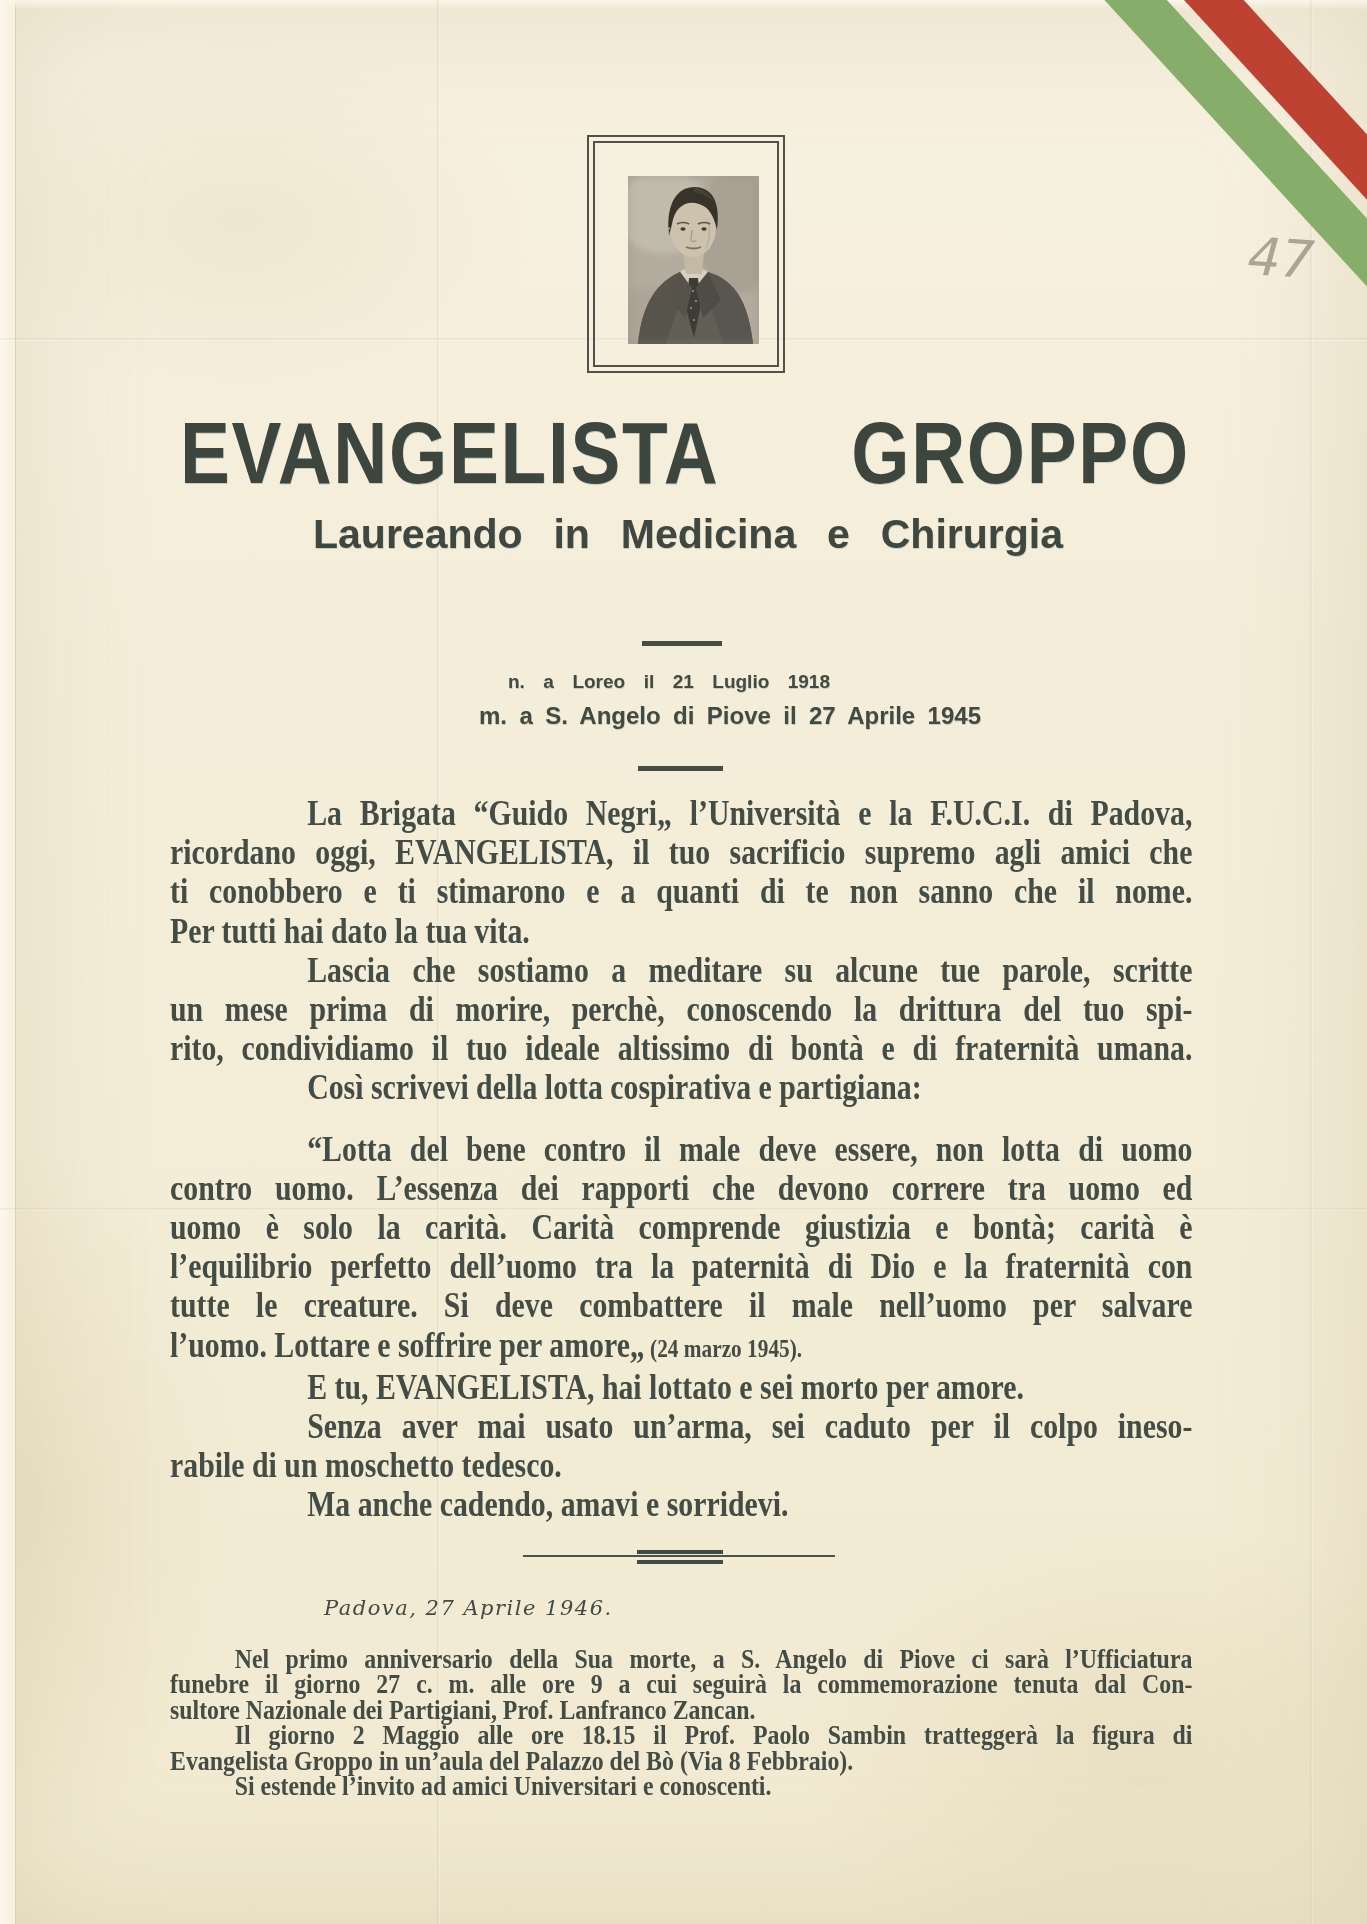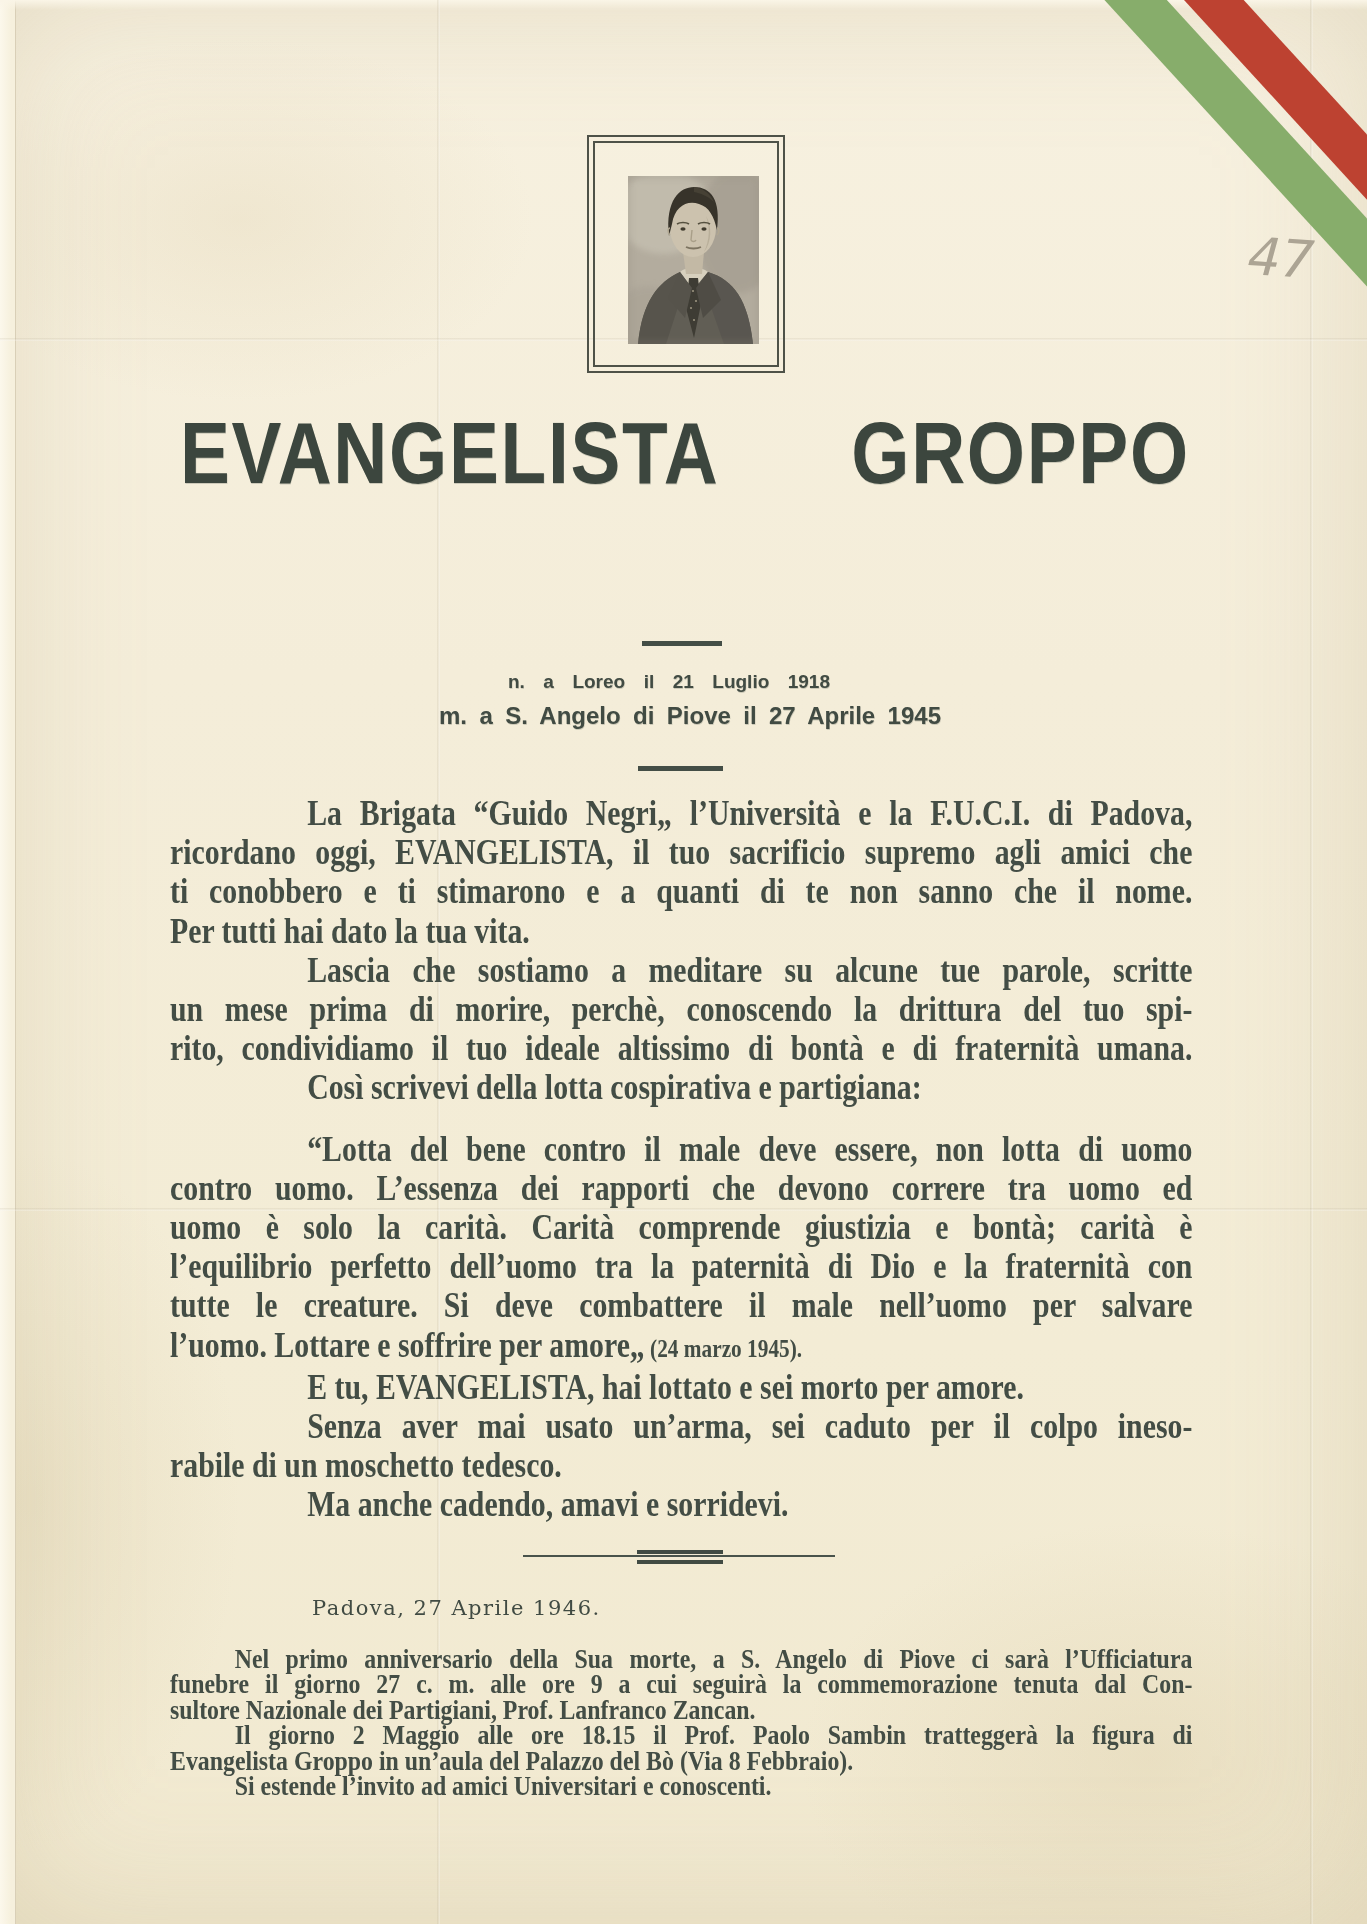--- a/index.html
+++ b/index.html
@@ -33,36 +33,36 @@
     transform-origin:0 0;font-size:88px;font-weight:bold;line-height:1;letter-spacing:2px;
     text-align:justify;text-align-last:justify;white-space:nowrap;color:#3c463e;}
   .subtitle{position:absolute;left:313px;top:514px;width:750px;font-size:41px;font-weight:bold;
     line-height:1;text-align:justify;text-align-last:justify;color:#3e4840;}
   .role{position:absolute;left:338px;top:567px;width:705px;font-size:30px;font-weight:bold;
     letter-spacing:-0.3px;line-height:1;text-align:justify;text-align-last:justify;color:#3e4840;}
   .rule-small{position:absolute;height:5px;background:#444e46;}
   .birth{position:absolute;left:508px;top:672px;width:322px;font-size:19px;font-weight:bold;
     line-height:1;text-align:justify;text-align-last:justify;color:#414b43;}
   .death{position:absolute;left:439px;top:704px;width:502px;font-size:24px;font-weight:bold;
-    line-height:1;text-align:justify;text-align-last:justify;color:#414b43;}
+    line-height:1;text-align:justify;text-align-last:justify;color:#414b43;padding-left:40px;}
   .bodyblock{position:absolute;left:170px;top:794px;width:1200px;transform:scaleX(.852);
     transform-origin:0 0;font-family:"Liberation Serif",serif;font-size:35px;font-weight:bold;
     line-height:39.2px;color:#434d45;}
   .bline{text-align:justify;text-align-last:justify;}
   .bline.last{text-align-last:left;}
   .bline.indent{padding-left:161px;}
   .bline.gap{margin-top:22px;}
   .bline .small{font-size:25px;font-weight:bold;}
   .rule-fancy{position:absolute;left:523px;top:1548px;width:312px;height:16px;}
   .rule-fancy .thin{position:absolute;left:0;top:7px;width:312px;height:2px;background:#49534b;}
   .rule-fancy .bar{position:absolute;left:114px;width:86px;height:3.5px;background:#414b43;}
   .rule-fancy .bar.t{top:2px;}
   .rule-fancy .bar.b{top:12px;}
-  .dateline{position:absolute;left:312px;top:1596px;font-family:"DejaVu Serif",serif;
-    font-size:21px;letter-spacing:1.5px;color:#414b43;}
+  .dateline{position:absolute;left:324px;top:1596px;font-family:"DejaVu Serif",serif;
+    font-style:italic;font-size:21px;letter-spacing:1.5px;color:#414b43;}
   .footerblock{position:absolute;left:170px;top:1646px;width:1200px;transform:scaleX(.852);
     transform-origin:0 0;font-family:"Liberation Serif",serif;font-size:28px;font-weight:bold;
     line-height:25.4px;color:#434d45;}
   .fline{text-align:justify;text-align-last:justify;}
   .fline.last{text-align-last:left;}
   .fline.indent{padding-left:76px;}
 </style>
 </head>
 <body>
 
@@ -116,20 +116,21 @@
         <path d="M64,54 L63,64 C64,66 67,66 68,64" stroke="#a99f89" stroke-width="1.4" fill="none"></path>
         <path d="M58,71 C62,73 69,73 73,71" stroke="#7d7461" stroke-width="1.8" fill="none"></path>
         <path d="M42,52 C40,52 39,56 42,59" stroke="#b0a690" stroke-width="1.5" fill="none"></path>
         <path d="M89,52 C91,52 92,56 89,59" stroke="#b0a690" stroke-width="1.5" fill="none"></path>
         <rect width="131" height="168" fill="none" stroke="#8e887a" stroke-width="7" opacity=".22" filter="url(#soft)"></rect>
       </svg>
     </div>
   </div>
 
   <div class="title ink">EVANGELISTA GROPPO</div>
+  <div class="subtitle ink">Laureando in Medicina e Chirurgia</div>
 
   <div class="rule-small" style="left:642px;top:641px;width:80px"></div>
   <div class="birth ink">n. a Loreo il 21 Luglio 1918</div>
   <div class="death ink">m. a S. Angelo di Piove il 27 Aprile 1945</div>
   <div class="rule-small" style="left:638px;top:766px;width:85px"></div>
 
   <div class="bodyblock">
 
   <div class="bline indent">La Brigata “Guido Negri„ l’Università e la F.U.C.I. di Padova,</div>
       <div class="bline">ricordano oggi, EVANGELISTA, il tuo sacrificio supremo agli amici che</div>

